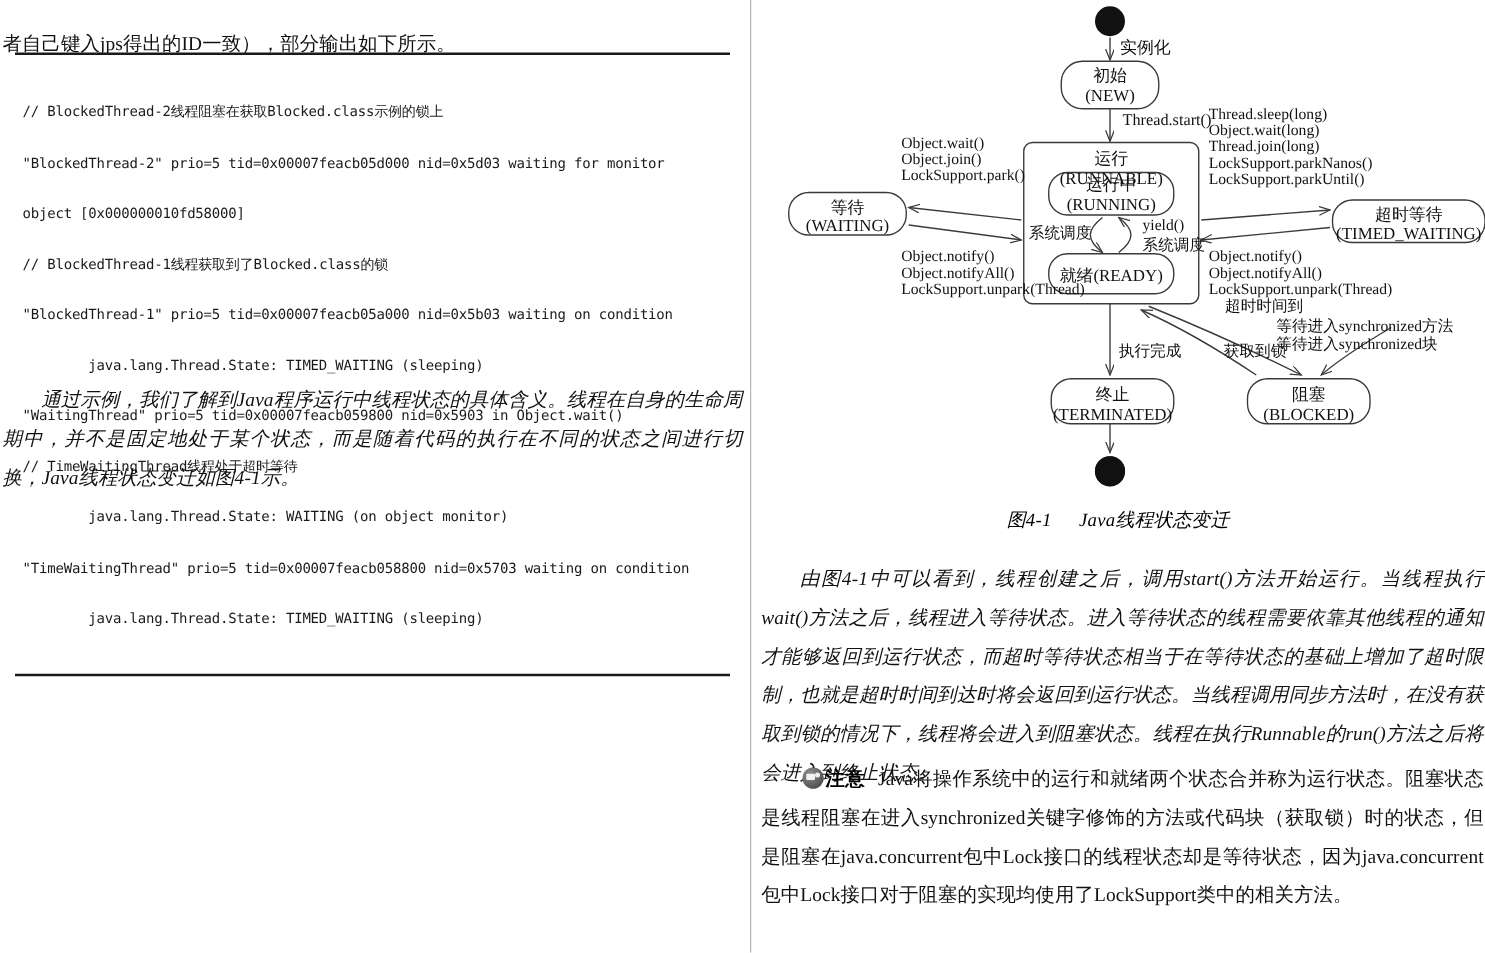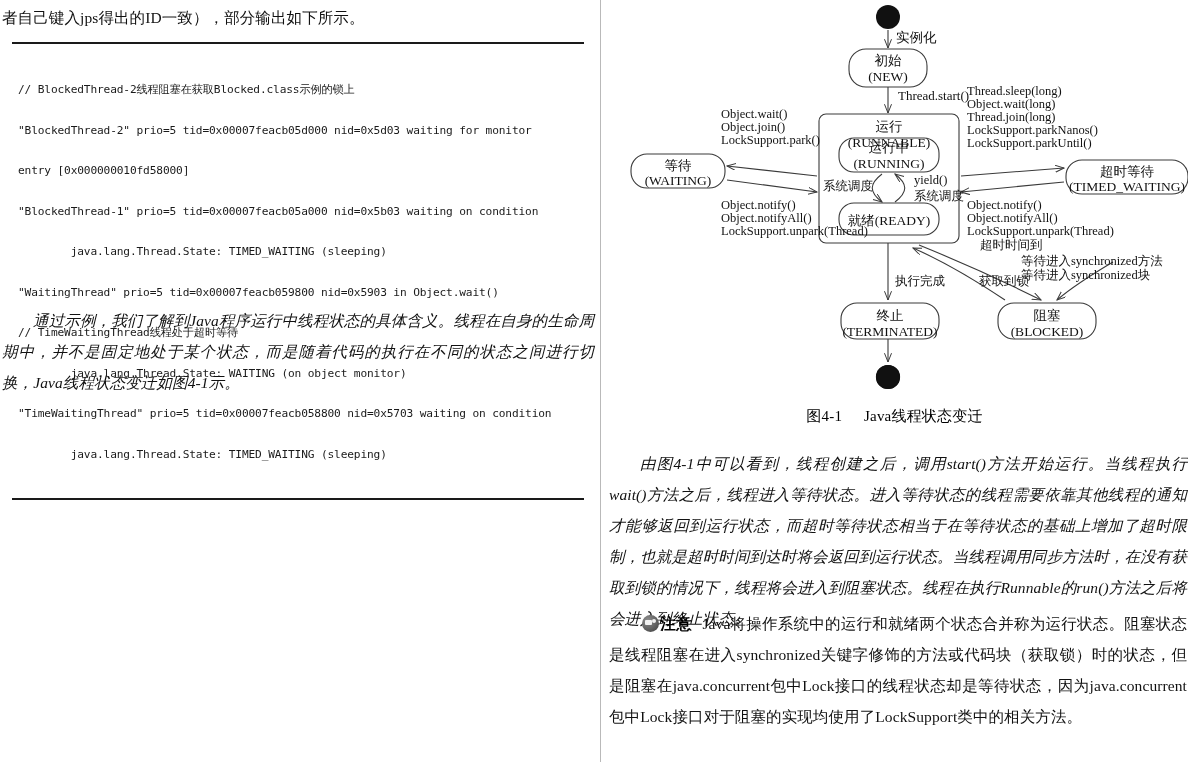--- a/index.html
+++ b/index.html
@@ -42,21 +42,21 @@
     line-height: 31px;
     text-align: justify;
     letter-spacing: 0.1px;
     color: #111;
   }
   .indent { text-indent: 2em; font-style: italic; }
 
   
   #left-top-line {
     position: absolute;
-    top: 6px; left: 2px; width: 578px;
+    top: 24px; left: 2px; width: 578px;
     font-size: 15.5px; line-height: 24px;
   }
 
   #code-block {
     position: absolute;
     top: 42px; left: 12px;
     width: 572px;
     box-sizing: border-box;
     border-top: 2px solid #1a1a1a;
     border-bottom: 2px solid #1a1a1a;
@@ -86,20 +86,21 @@
     width: 587px; height: 400px;
   }
   #figure svg { display: block; }
 
   #fig-caption {
     position: absolute;
     top: 407px; left: 0; width: 587px;
     text-align: center;
     font-size: 15px;
     letter-spacing: 0.2px;
+    font-style: italic;
   }
   #fig-caption .gap { display: inline-block; width: 14px; }
 
   #right-para-1 {
     position: absolute;
     top: 448px; left: 8px; width: 578px;
   }
   #right-para-2 {
     position: absolute;
     top: 608px; left: 8px; width: 578px;
@@ -143,21 +144,22 @@
 <div id="page">
 
   <div id="col-left">
 
     <div id="left-top-line" class="cn-para">者自己键入jps得出的ID一致），部分输出如下所示。</div>
 
     <div id="code-block">
       <div class="code-inner">
         <div class="code-line">// BlockedThread-2线程阻塞在获取Blocked.class示例的锁上</div>
         <div class="code-line">"BlockedThread-2" prio=5 tid=0x00007feacb05d000 nid=0x5d03 waiting for monitor</div>
-        <div class="code-line">entry [0x000000010fd58000]</div>
+        <div class="code-line">object [0x000000010fd58000]</div>
+        <div class="code-line">// BlockedThread-1线程获取到了Blocked.class的锁</div>
         <div class="code-line">"BlockedThread-1" prio=5 tid=0x00007feacb05a000 nid=0x5b03 waiting on condition</div>
         <div class="code-line">        java.lang.Thread.State: TIMED_WAITING (sleeping)</div>
         <div class="code-line">"WaitingThread" prio=5 tid=0x00007feacb059800 nid=0x5903 in Object.wait()</div>
         <div class="code-line">// TimeWaitingThread线程处于超时等待</div>
         <div class="code-line">        java.lang.Thread.State: WAITING (on object monitor)</div>
         <div class="code-line">"TimeWaitingThread" prio=5 tid=0x00007feacb058800 nid=0x5703 waiting on condition</div>
         <div class="code-line">        java.lang.Thread.State: TIMED_WAITING (sleeping)</div>
       </div>
     </div>
 

